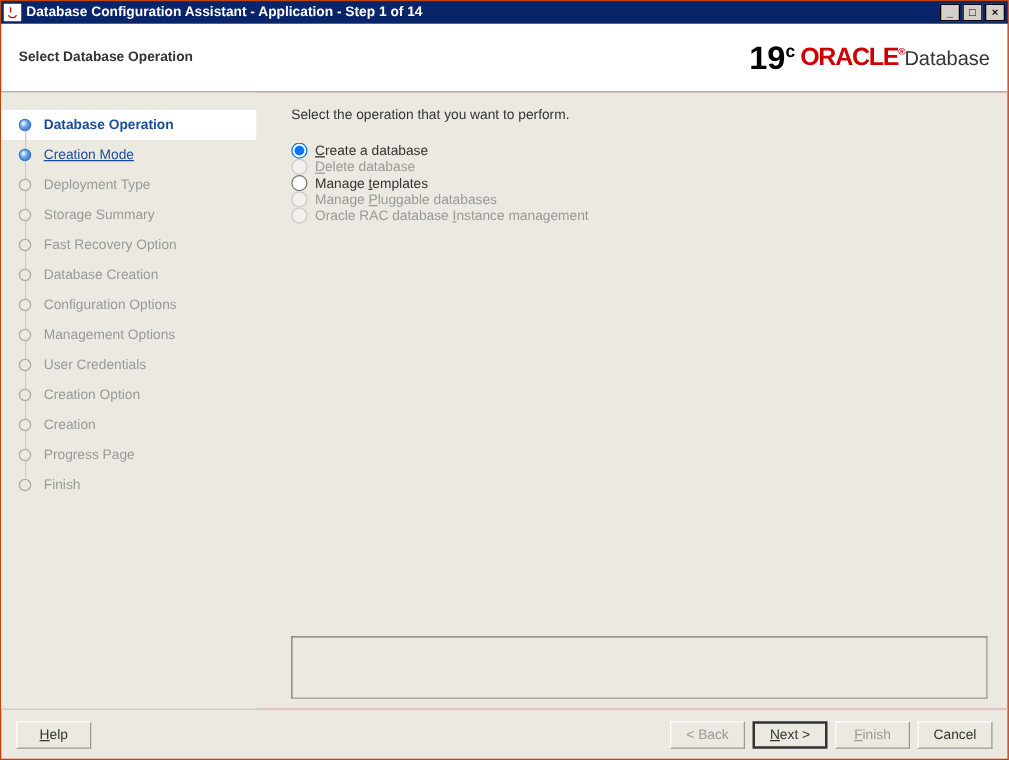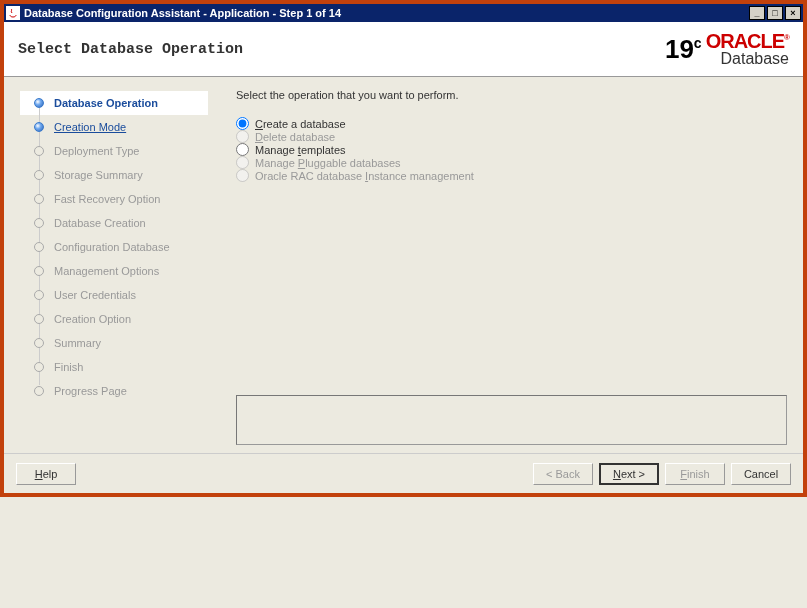--- a/index.html
+++ b/index.html
@@ -5,21 +5,21 @@
   * { box-sizing: border-box; }
   body {
     margin: 0;
     font-family: Tahoma, Arial, sans-serif;
     font-size: 11px;
     background: #eceae0;
     width: 807px;
     height: 608px;
     overflow: hidden;
   }
-  .window { width: 807px; height: 497px; display: flex; flex-direction: column; border: 4px solid #c2410c; background:#b91c1c;}
+  .window { width: 807px; height: 608px; display: flex; flex-direction: column; border: 1px solid #c2410c; background:#b91c1c;}
   .titlebar {
     background: #0a246a;
     color: #fff;
     height: 18px;
     display: flex;
     align-items: center;
     padding: 0 2px;
     font-weight: bold;
     font-size: 11px;
   }
@@ -30,31 +30,31 @@
   .titlebar .title { flex: 1; }
   .titlebar .win-buttons { display:flex; gap:2px; }
   .titlebar .win-btn {
     width: 16px; height: 14px; background: #d4d0c8; border:1px solid #000;
     display:flex; align-items:center; justify-content:center; font-size:9px; color:#000;
   }
   .header {
     height: 55px; background: #fff; display:flex; align-items:center;
     padding: 0 14px; border-bottom: 1px solid #999;
   }
-  .header-title { font-size: 15px; font-weight: bold; color:#333; flex:1;font-family:Liberation Mono, monospace; }
+  .header-title { font-size: 11px; font-weight: bold; color:#333; flex:1; }
   .header-logo { display:flex; align-items:center; gap:4px; }
   .logo-19c { font-size: 26px; font-weight: bold; color:#000; }
   .logo-19c sup { font-size: 14px; vertical-align: super; }
-  .logo-oracle { display:flex; flex-direction:column; align-items:flex-end; line-height:1; }
+  .logo-oracle { display:flex; flex-direction:row; align-items:flex-end; line-height:1; }
   .logo-oracle .orc { font-size:20px; font-weight:bold; color:#c00; letter-spacing:-1px; }
   .logo-oracle .orc sup { font-size:8px; color:#c00; }
   .logo-oracle .db { font-size:16px; color:#333; align-self:flex-end; }
   .body { flex:1; display:flex; background:#eceae0; }
   .sidebar {
-    width: 204px; background:#eceae0; padding: 14px 0 0 16px;
+    width: 204px; background:#eceae0; padding: 14px 0 0 0;
   }
   .step-item {
     display:flex; align-items:center; height:24px; padding-left:14px;
     color:#999; position:relative;
   }
   .step-item .bullet {
     width:10px; height:10px; border-radius:50%; border:1px solid #aaa; background:#eceae0;
     margin-right:10px; z-index:2; position:relative;
   }
   .step-item.current .bullet { border-color:#3a7acb; background: radial-gradient(circle at 35% 35%, #fff 0%, #6fa8ef 40%, #2c63b5 100%); }
@@ -152,51 +152,51 @@
           <span>Fast Recovery Option</span>
         </div>
         <div class="step-item">
           <span class="line-v"></span>
           <span class="bullet"></span>
           <span>Database Creation</span>
         </div>
         <div class="step-item">
           <span class="line-v"></span>
           <span class="bullet"></span>
-          <span>Configuration Database</span>
+          <span>Configuration Options</span>
         </div>
         <div class="step-item">
           <span class="line-v"></span>
           <span class="bullet"></span>
           <span>Management Options</span>
         </div>
         <div class="step-item">
           <span class="line-v"></span>
           <span class="bullet"></span>
           <span>User Credentials</span>
         </div>
         <div class="step-item">
           <span class="line-v"></span>
           <span class="bullet"></span>
           <span>Creation Option</span>
         </div>
         <div class="step-item">
           <span class="line-v"></span>
           <span class="bullet"></span>
-          <span>Summary</span>
+          <span>Creation</span>
+        </div>
+        <div class="step-item">
+          <span class="line-v"></span>
+          <span class="bullet"></span>
+          <span>Progress Page</span>
         </div>
         <div class="step-item">
           <span class="line-v"></span>
           <span class="bullet"></span>
           <span>Finish</span>
-        </div>
-        <div class="step-item">
-          <span class="line-v"></span>
-          <span class="bullet"></span>
-          <span>Progress Page</span>
         </div>
       </div>
 
     <div class="main">
       <div class="instruction">Select the operation that you want to perform.</div>
       <div class="radio-group" id="radios">
           <div class="radio-item">
             <input type="radio" name="op" checked="" style="">
             <span><span class="underline-letter">C</span>reate a database</span>
           </div>

